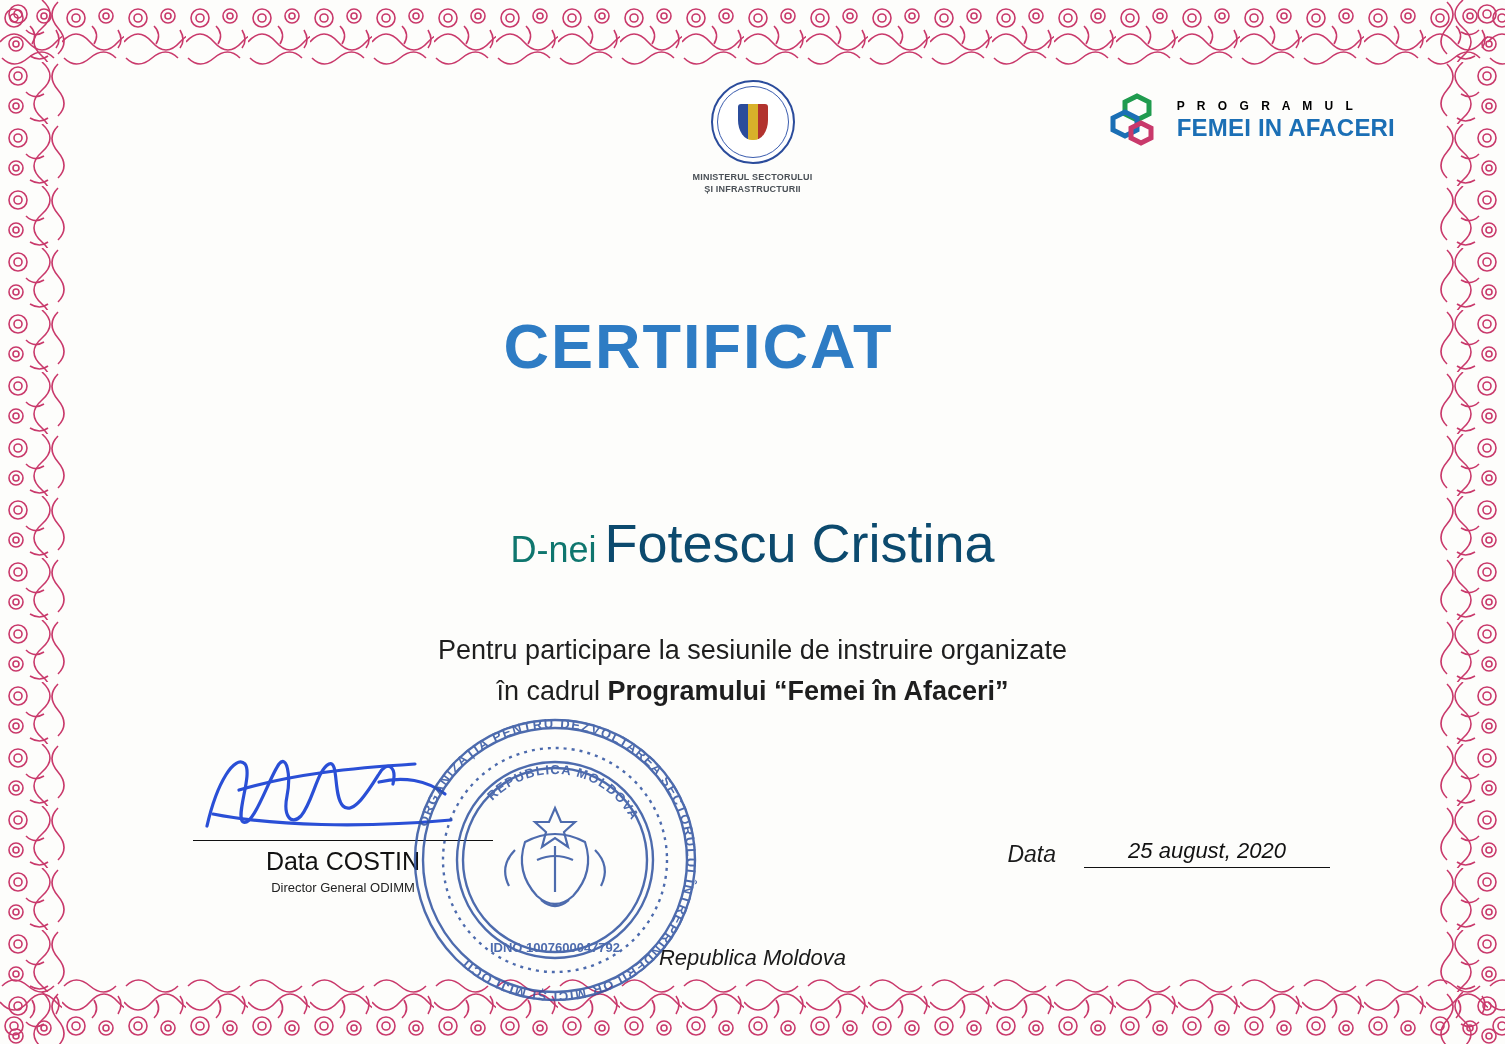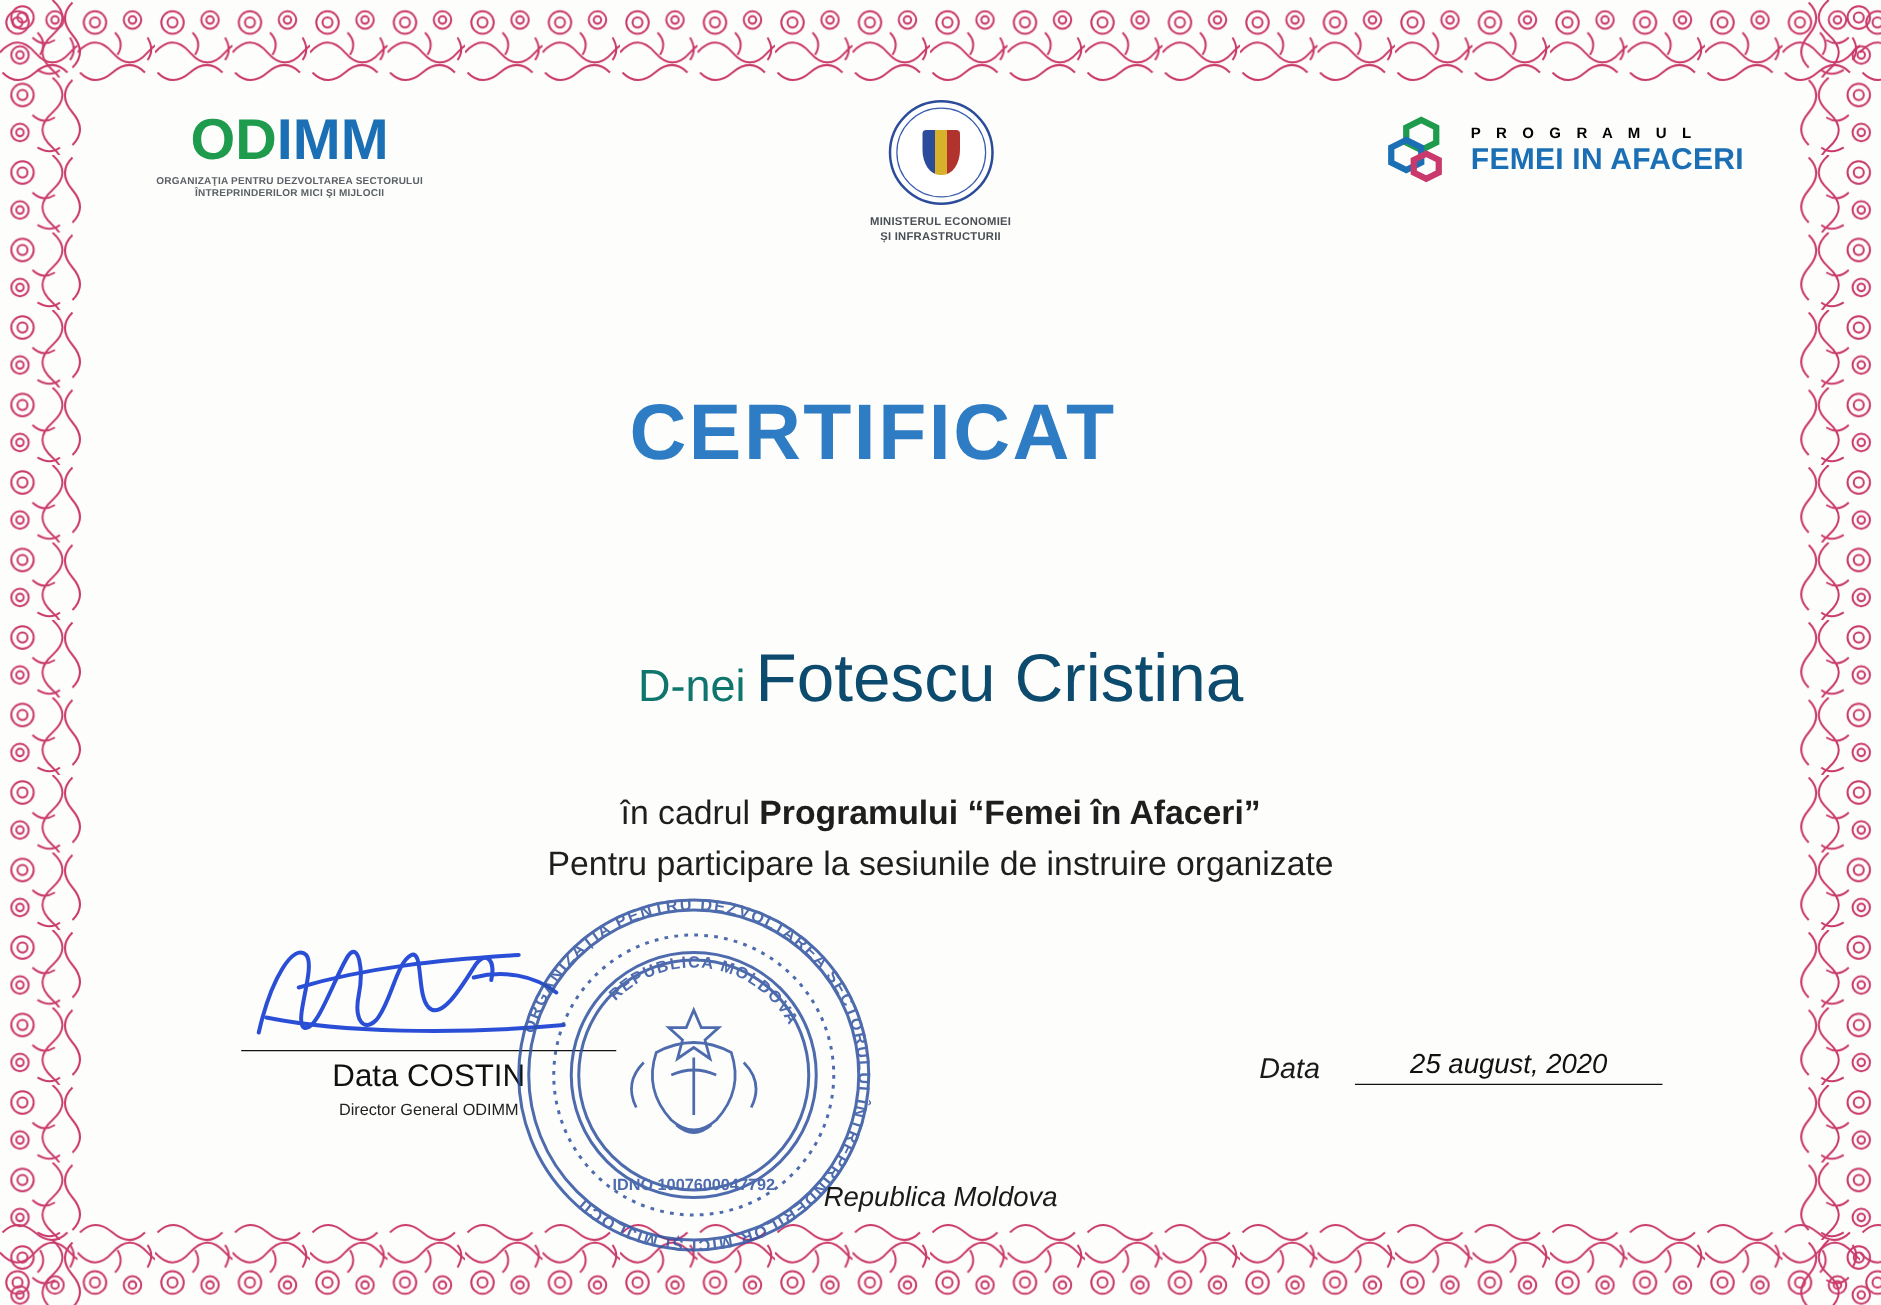--- a/index.html
+++ b/index.html
@@ -348,35 +348,28 @@
             <path d="M38 56 q-10 6 -18 0"></path>
           </g>
         </pattern>
       </defs>
       <rect x="0" y="0" width="66" height="1044" fill="url(#prig)"></rect>
     </svg>
   </div>
 
   <div class="header">
 
-    <div class="odimm-logo">
-      <div class="odimm-wordmark"><span class="od">OD</span><span class="mm">IMM</span></div>
-      <div class="odimm-sub">
-        <div>ORGANIZAŢIA PENTRU DEZVOLTAREA SECTORULUI</div>
-        <div>ÎNTREPRINDERILOR MICI ŞI MIJLOCII</div>
-      </div>
-    </div>
 
     <div class="gov-block">
       <div class="gov-seal">
         <div class="ring-text"></div>
         <div class="shield"></div>
       </div>
       <div class="gov-caption">
-        <div>MINISTERUL ECONOMIEI</div>
+        <div>MINISTERUL SECTORULUI</div>
         <div>ȘI INFRASTRUCTURII</div>
       </div>
     </div>
 
     <div class="fia-logo">
       <svg class="fia-mark" viewBox="0 0 60 56">
         <g fill="none" stroke-width="5">
           <path d="M20 10 l12 -6 12 6 v12 l-12 6 -12 -6 z" stroke="#1f9b4e"></path>
           <path d="M8 26 l12 -6 12 6 v12 l-12 6 -12 -6 z" stroke="#1b6fb5"></path>
           <path d="M26 36 l10 -5 10 5 v10 l-10 5 -10 -5 z" stroke="#c9396b"></path>
@@ -390,22 +383,22 @@
   </div>
 
   <div class="title">CERTIFICAT</div>
 
 
   <div class="recipient-row">
     <span class="recipient-prefix">D-nei</span><span class="recipient-name">Fotescu Cristina</span>
   </div>
 
   <div class="reason">
+    <div>Pentru participare la sesiunile de instruire organizate</div>
     <div><span>în cadrul </span><b>Programului “Femei în Afaceri”</b></div>
-    <div>Pentru participare la sesiunile de instruire organizate</div>
   </div>
 
   <div class="signature-block">
     <div class="signature-script">
       <svg viewBox="0 0 320 110" width="320" height="110">
         <g fill="none" stroke="#2a4fd6" stroke-width="3.2" stroke-linecap="round">
           <path d="M24 96 C 34 52, 52 24, 62 34 C 70 44, 52 86, 60 92 C 70 98, 86 48, 96 34 C 104 24, 108 46, 104 66 C 100 86, 108 96, 118 86 C 130 72, 134 40, 146 34 C 156 30, 150 66, 160 76 C 170 86, 186 60, 196 44 C 204 30, 214 36, 210 54"></path>
           <path d="M56 60 C 110 44, 168 38, 232 34"></path>
           <path d="M196 52 C 220 46, 244 50, 262 64"></path>
           <path d="M30 84 C 90 96, 180 98, 268 90"></path>

